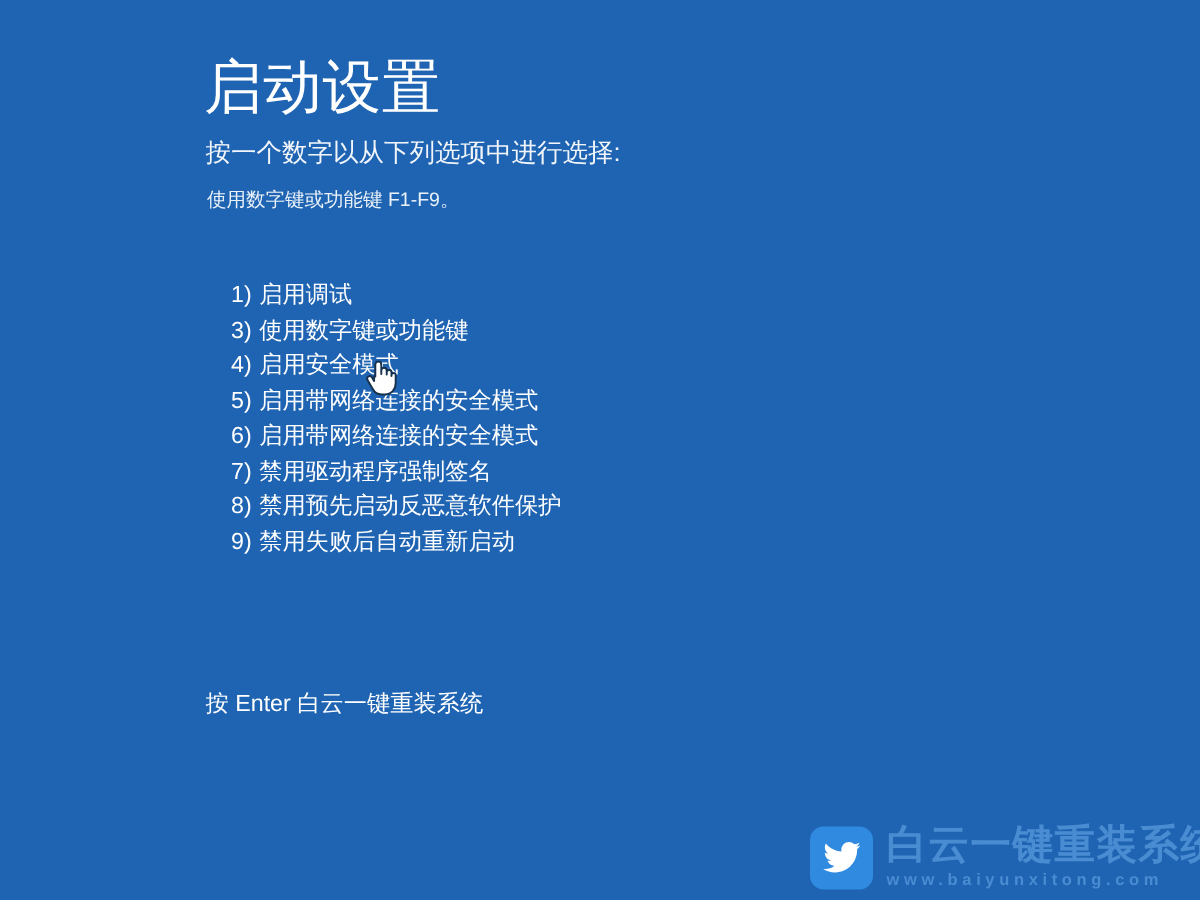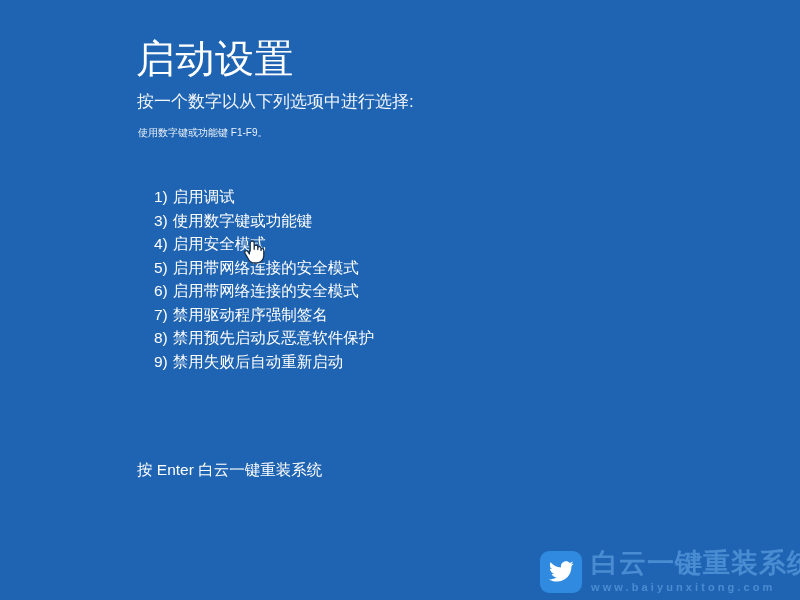--- a/index.html
+++ b/index.html
@@ -52,21 +52,21 @@
     line-height: 22px;
     font-weight: 400;
     color: #f2f6fb;
     white-space: nowrap;
   }
 
   #hint-line {
     position: absolute;
     left: 2px;
     top: 125px;
-    font-size: 10px;
+    font-size: 13px;
     line-height: 16px;
     font-weight: 400;
     color: #eaf1f9;
     white-space: nowrap;
   }
 
   
   #options-list {
     position: absolute;
     left: 2px;

